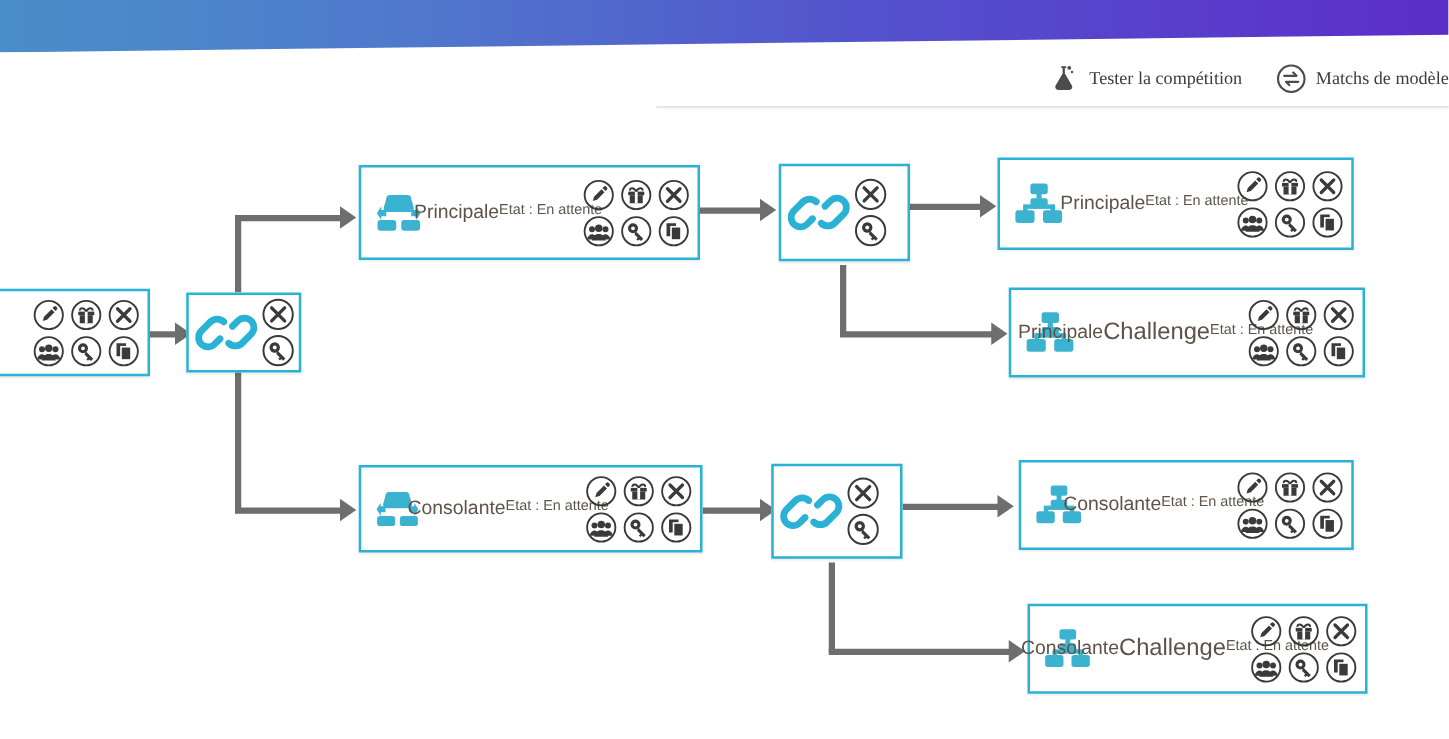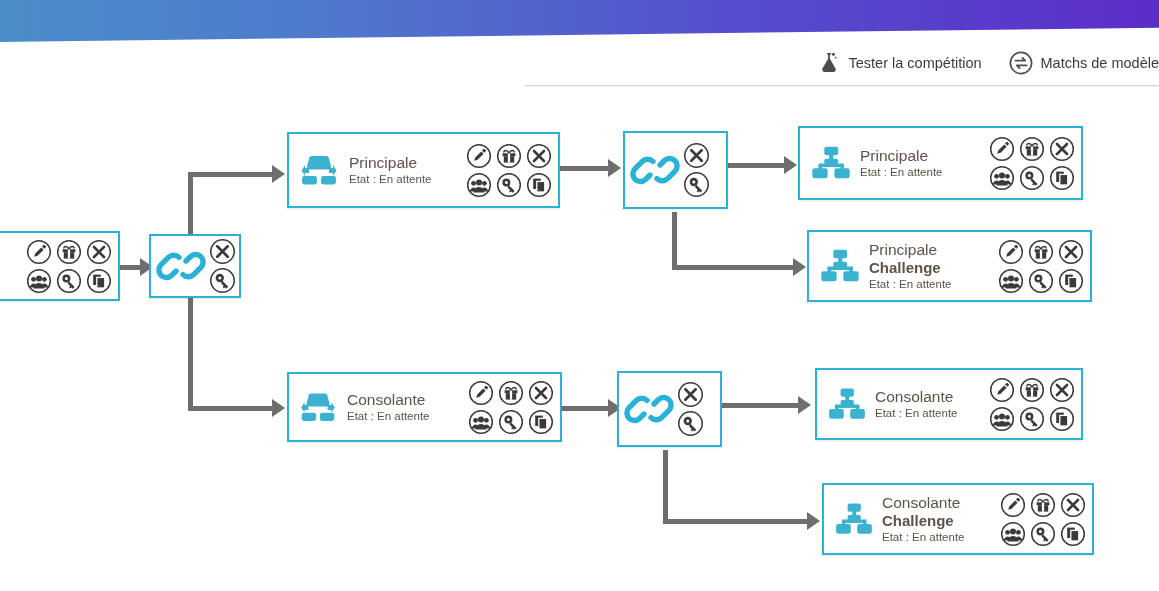--- a/index.html
+++ b/index.html
@@ -30,21 +30,21 @@
   .toolbar {
     position: absolute; left: 0; top: 40px; width: 1159px; height: 46px;
     display: flex; justify-content: flex-end; align-items: center;
     padding-right: 0px;
   }
   .tb-item {
     display: flex; align-items: center; gap: 7px;
     margin-left: 26px; color: #3b3b3b; font-size: 14.5px;
     white-space: nowrap; cursor: pointer;
   }
-  .tb-item .tb-label { line-height: 1; }
+  .tb-item .tb-label { line-height: 1; font-family: Liberation Serif, serif; }
   .tb-ico { width: 26px; height: 26px; display:block; flex:0 0 26px; }
 
   
   .toolbar-sep {
     position: absolute; left: 525px; top: 85px; width: 634px; height: 1px;
     background: #d8d8d8;
   }
   .toolbar-sep2 {
     position: absolute; left: 525px; top: 86px; width: 634px; height: 1px;
     background: #efefef;
@@ -68,28 +68,28 @@
   .node {
     position: absolute;
     border: 2px solid #29b1d6;
     background: #ffffff;
     display: flex; align-items: center;
     box-shadow: 0 1px 2px rgba(0,0,0,.10);
   }
   .node-phase { }
   .node-icon { flex: 0 0 auto; display:flex; align-items:center; justify-content:center; }
   .node-text {
-    flex: 1 1 auto; display: flex; flex-direction: column;
+    flex: 1 1 auto; display: flex; flex-direction: row;
     justify-content: center; margin-left: 6px; min-width: 0;
   }
   .node-name {
     color: #5d5349; font-size: 15.5px; line-height: 18px; white-space: nowrap;
   }
   .node-name2 {
-    color: #5d5349; font-size: 15px; line-height: 18px; white-space: nowrap; font-weight: bold;
+    color: #5d5349; font-size: 19px; line-height: 18px; white-space: nowrap;
   }
   .node-state {
     color: #5d5349; font-size: 11.5px; line-height: 14px; white-space: nowrap;
   }
   .node-actions {
     flex: 0 0 auto; display: grid;
     grid-template-columns: repeat(3, 30px);
     grid-auto-rows: 29px;
     align-items: center; justify-items: center;
     margin-right: 4px;

